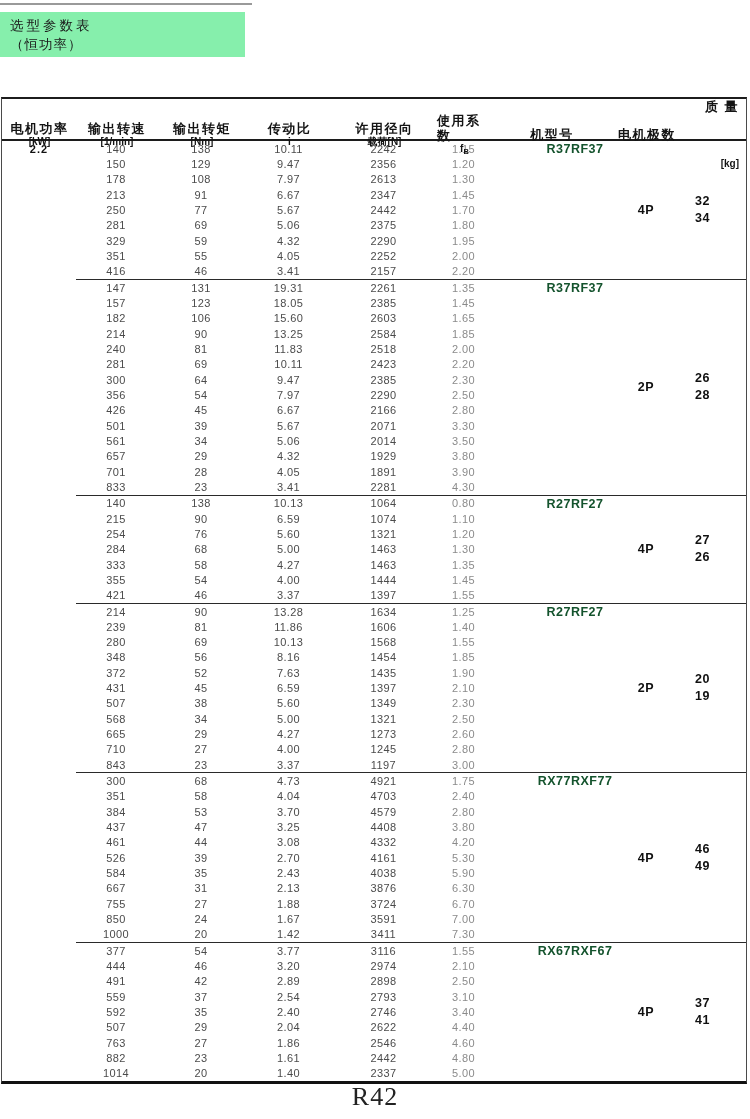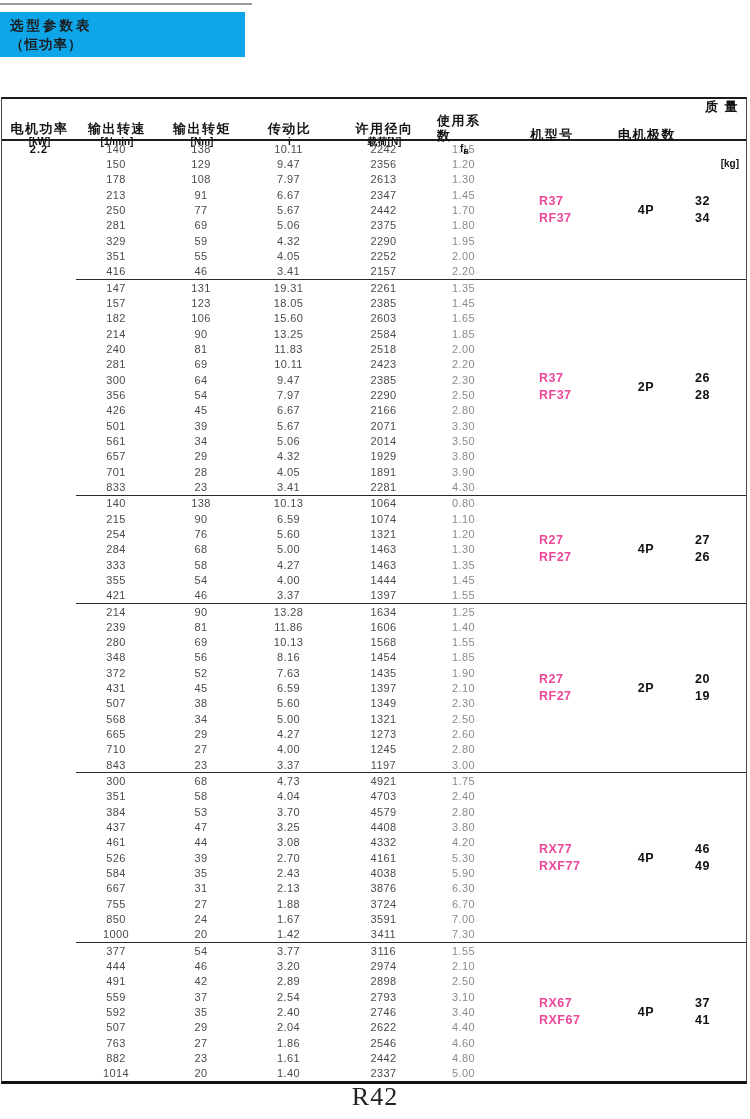--- a/index.html
+++ b/index.html
@@ -3,21 +3,21 @@
 <meta charset="utf-8">
 <style>
   html,body { margin:0; padding:0; background:#ffffff; }
   .page {
     position:relative; width:750px; height:1119px; background:#ffffff;
     font-family:"Liberation Sans", sans-serif; overflow:hidden;
   }
   .top-rule { position:absolute; left:0; top:3px; width:252px; height:2px; background:#9a9a9a; }
   .title-box {
     position:absolute; left:0; top:12px; width:245px; height:45px;
-    background:#0ea5e9; color:#1b1b1b; font-weight:bold; font-size:13.5px;
+    background:#86efac; color:#1b1b1b; font-weight:normal; font-size:13.5px;
     line-height:19px; padding:4px 4px 0 10px; box-sizing:border-box; letter-spacing:3px;
   }
   .title-box .line2 { letter-spacing:1px; }
 
   .param-table {
     position:absolute; left:1px; top:97px; width:746px;
     border-top:2.5px solid #1c1c1c; border-bottom:3px solid #111;
     border-left:1.5px solid #4a4a4a; border-right:1.5px solid #4a4a4a;
     box-sizing:border-box; background:#fff;
   }
@@ -32,21 +32,21 @@
   .hcell .sub { font-size:7.5px; position:relative; top:2px; }
 
   .block { display:flex; }
   .block + .block .block-body { border-top:1.3px solid #2a2a2a; }
   .power-cell { width:75px; text-align:center; font-weight:bold; font-size:11px; color:#111; padding-top:2px; box-sizing:border-box; letter-spacing:1px; }
   .block-body { display:flex; width:670px; box-sizing:border-box; }
   .rows { width:415px; }
   .data-row { display:grid; grid-template-columns:80px 90px 85px 105px 55px; height:15.33px; align-items:center; }
   .cell { text-align:center; font-size:11px; color:#4b4b4b; letter-spacing:0.4px; }
   .cell.c4 { color:#8b8b8b; }
-  .model-cell { width:120px; display:flex; flex-direction:column; justify-content:center; padding-left:48px; box-sizing:border-box; font-weight:bold; font-size:12.5px; color:#ec4899; line-height:17px; letter-spacing:0.5px; }
+  .model-cell { width:120px; display:flex; justify-content:center; padding-left:48px; box-sizing:border-box; font-weight:bold; font-size:12.5px; color:#14532d; line-height:17px; letter-spacing:0.5px; }
   .poles-cell { width:70px; display:flex; align-items:center; justify-content:center; font-weight:bold; font-size:12.5px; color:#101010; letter-spacing:0.5px; }
   .mass-cell { width:65px; display:flex; flex-direction:column; justify-content:center; align-items:flex-start; font-weight:bold; font-size:12.5px; color:#101010; line-height:17px; padding-left:14px; box-sizing:border-box; letter-spacing:0.5px; }
 
   .footer {
     position:absolute; left:0; top:1082px; width:100%; text-align:center;
     font-family:"Liberation Serif", serif; font-size:26px; color:#222; letter-spacing:1px;
   }
 </style>
 </head>
 <body>

